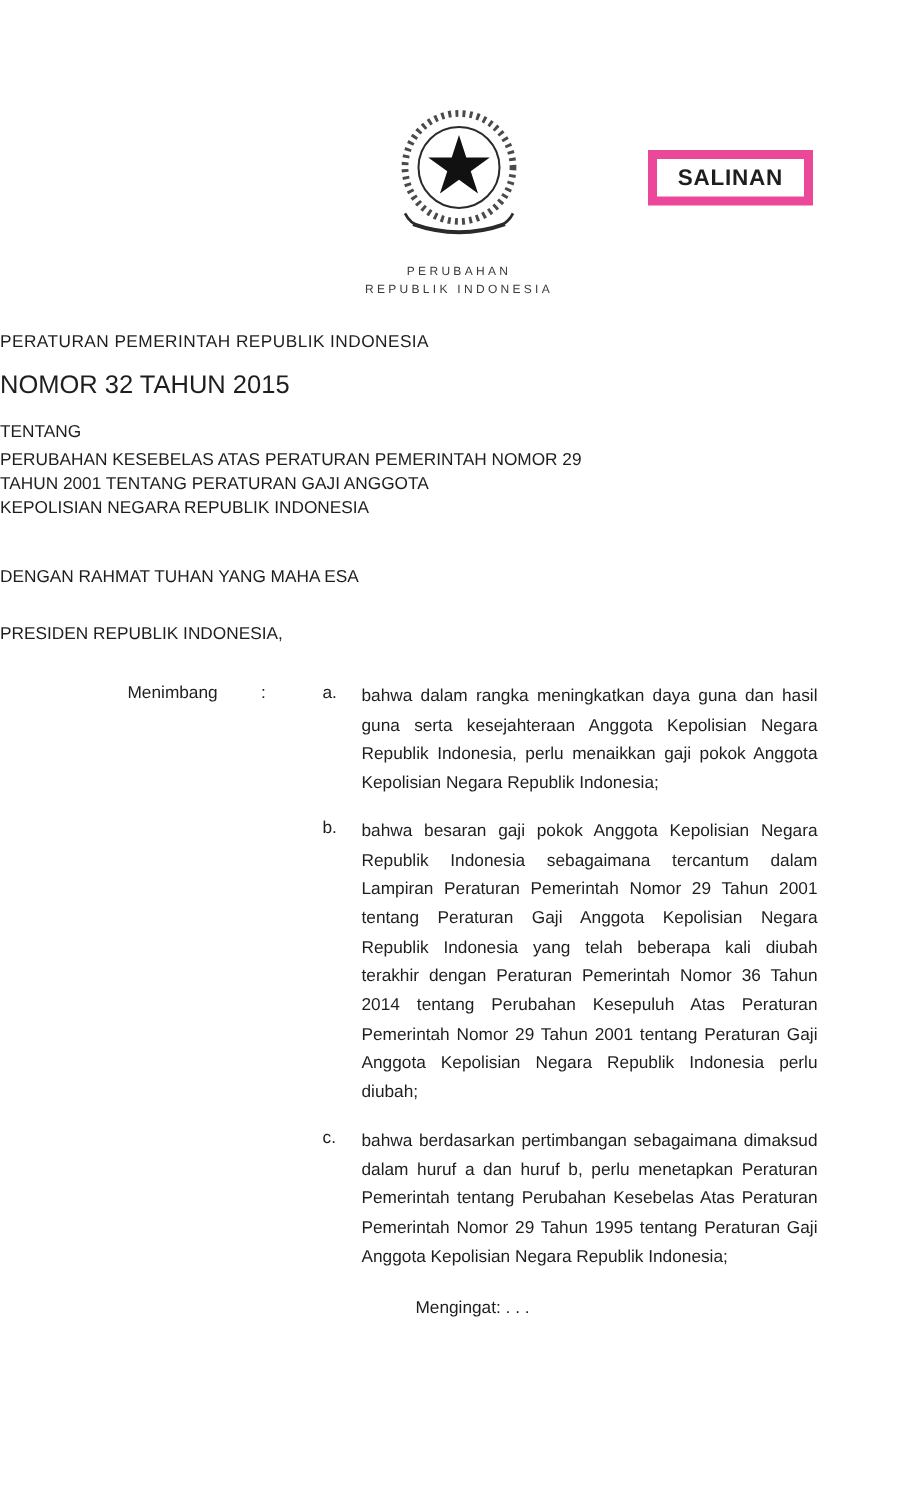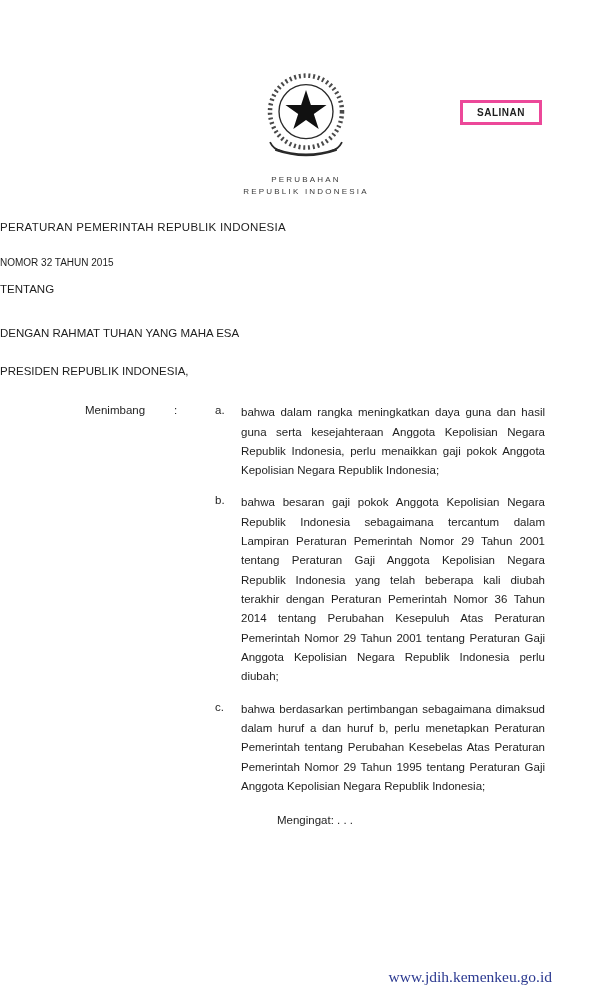--- a/index.html
+++ b/index.html
@@ -12,23 +12,23 @@
     background: #ffffff;
     font-family: "Liberation Sans", sans-serif;
     color: #1e1e1e;
     overflow: hidden;
   }
   
   .stamp {
     position: absolute;
     top: 100px;
     right: 70px;
-    border: 3px solid #ec4899;
+    border: 6px solid #ec4899;
     padding: 4px 14px;
-    font-size: 10px;
+    font-size: 15px;
     font-weight: bold;
     letter-spacing: 0.5px;
     background: #fff;
   }
   
   .emblem {
     width: 110px;
     margin: 70px auto 0 auto;
     text-align: center;
   }
@@ -37,21 +37,21 @@
     text-align: center;
     margin-top: 6px;
     font-size: 8px;
     letter-spacing: 2.2px;
     line-height: 1.45;
     color: #3a3a3a;
   }
   
   .heading { text-align: left; }
   .h-regulation { margin-top: 24px; font-size: 11.5px; letter-spacing: 0.3px; }
-  .h-number     { margin-top: 24px; font-size: 10px; }
+  .h-number     { margin-top: 13px; font-size: 17px; }
   .h-about      { margin-top: 15px; font-size: 11.5px; }
   .h-subject    { margin-top: 5px;  font-size: 11.5px; line-height: 16px; }
   .h-invocation { margin-top: 32px; font-size: 11.5px; }
   .h-authority  { margin-top: 26px; font-size: 11.5px; }
   
   .bodyarea { padding: 0 67px 0 85px; }
   .consider { display: flex; margin-top: 26px; font-size: 11.5px; gap: 21px; }
   .c-label { width: 68px; flex: 0 0 68px; padding-top: 1px; }
   .c-colon { width: 20px; flex: 0 0 20px; text-align: left; padding-top: 1px; }
   .c-items { flex: 1; display: flex; flex-direction: column; gap: 13px; }
@@ -104,20 +104,25 @@
 
   <div class="letterhead">
     <div>PERUBAHAN</div>
     <div>REPUBLIK INDONESIA</div>
   </div>
 
   <div class="heading">
     <div class="h-regulation">PERATURAN PEMERINTAH REPUBLIK INDONESIA</div>
     <div class="h-number">NOMOR 32 TAHUN 2015</div>
     <div class="h-about">TENTANG</div>
+    <div class="h-subject">
+      <div>PERUBAHAN KESEBELAS ATAS PERATURAN PEMERINTAH NOMOR 29</div>
+      <div>TAHUN 2001 TENTANG PERATURAN GAJI ANGGOTA</div>
+      <div>KEPOLISIAN NEGARA REPUBLIK INDONESIA</div>
+    </div>
     <div class="h-invocation">DENGAN RAHMAT TUHAN YANG MAHA ESA</div>
     <div class="h-authority">PRESIDEN REPUBLIK INDONESIA,</div>
   </div>
 
   <div class="bodyarea">
     <div class="consider">
       <span class="c-label">Menimbang</span>
       <span class="c-colon">:</span>
       <div class="c-items">
         <div class="c-item">
@@ -131,15 +136,14 @@
         <div class="c-item">
           <span class="c-letter">c.</span>
           <p class="c-text">bahwa berdasarkan pertimbangan sebagaimana dimaksud dalam huruf a dan huruf b, perlu menetapkan Peraturan Pemerintah tentang Perubahan Kesebelas Atas Peraturan Pemerintah Nomor 29 Tahun 1995 tentang Peraturan Gaji Anggota Kepolisian Negara Republik Indonesia;</p>
         </div>
       </div>
     </div>
 
     <div class="continuation">Mengingat: . . .</div>
   </div>
 
-  <div class="footer" style="color: rgb(43, 57, 144);">www.jdih.kemenkeu.go.id</div>
 
 </div>
 
 </body></html>

